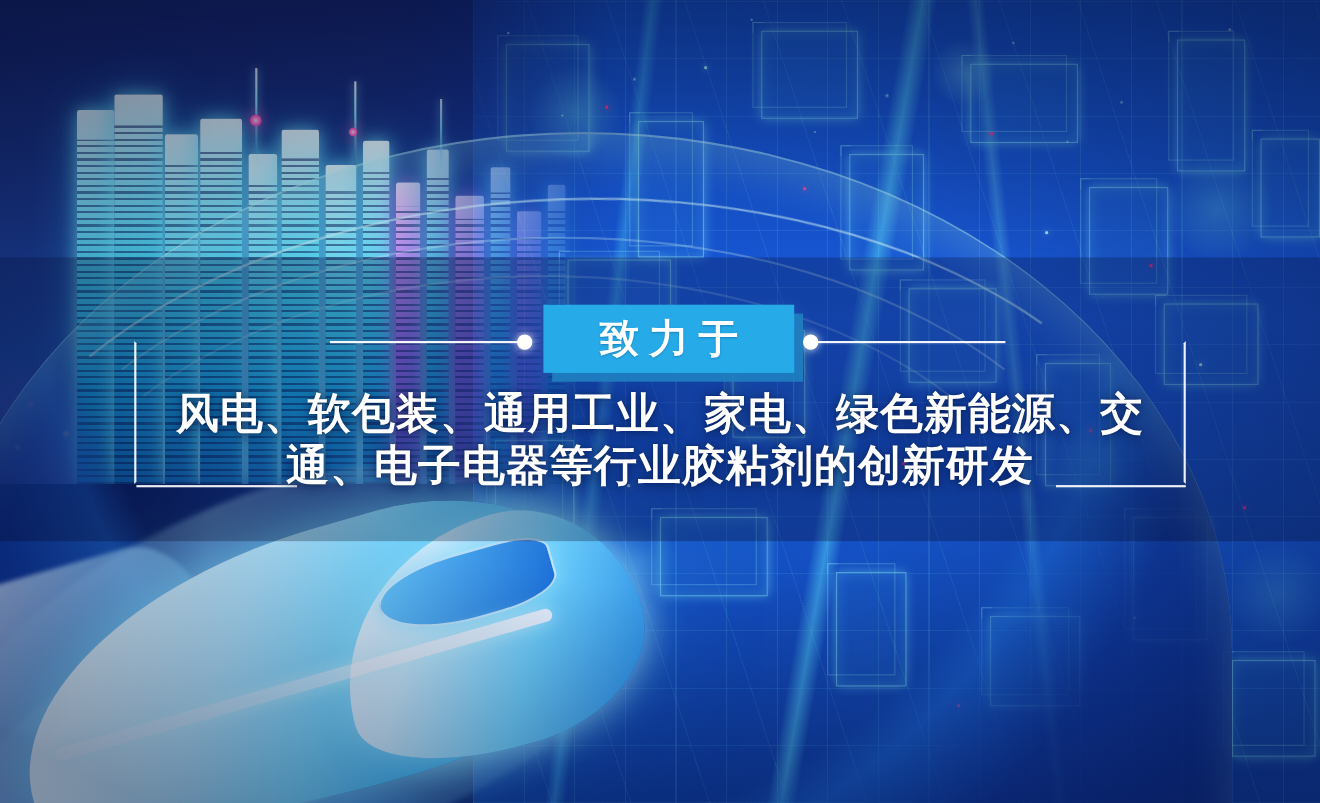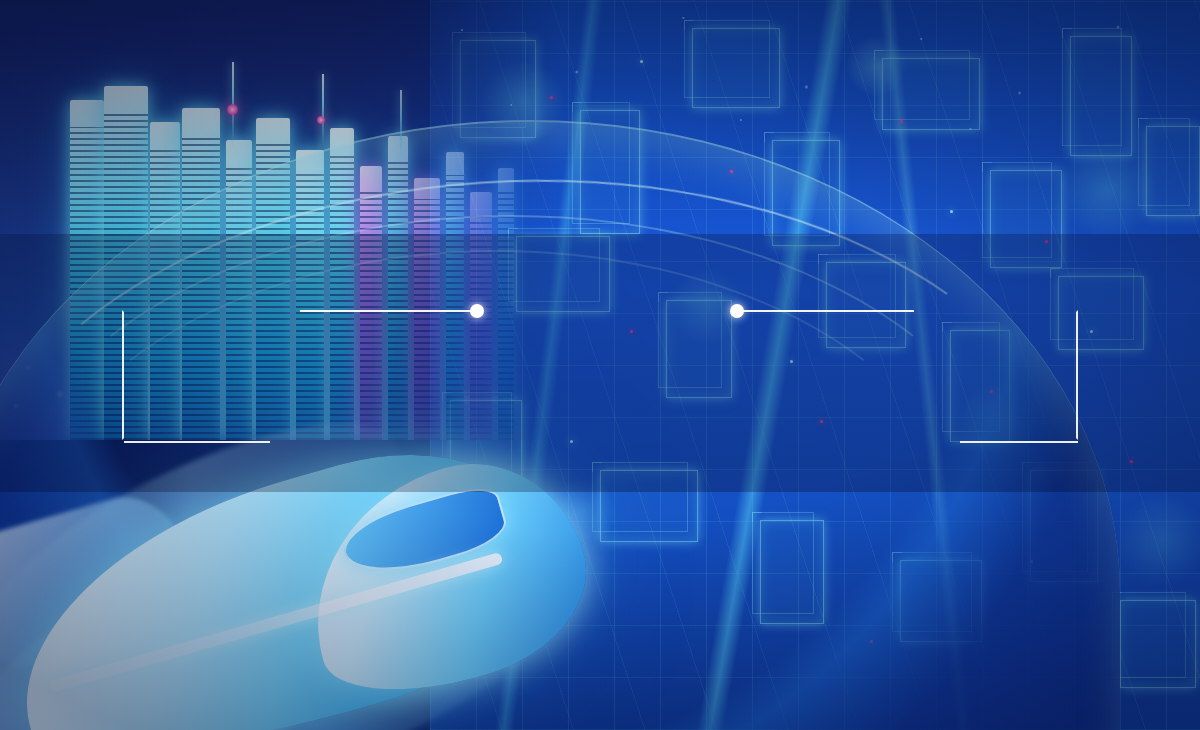--- a/index.html
+++ b/index.html
@@ -310,16 +310,26 @@
     <div id="frame"></div>
 
     <div class="connline" id="conn-left"></div>
     <div class="connline" id="conn-right"></div>
     <div class="conndot" id="dot-left"></div>
     <div class="conndot" id="dot-right"></div>
 
     <div class="botline" id="bot-left"></div>
     <div class="botline" id="bot-right"></div>
 
-
+    <div id="badge-wrap">
+      <div id="badge-shadow"></div>
+      <div id="badge">
+        <span id="badge-text">致力于</span>
+      </div>
+    </div>
+
+    <div id="headline">
+      <div class="hl" id="hl-1">风电、软包装、通用工业、家电、绿色新能源、交</div>
+      <div class="hl" id="hl-2">通、电子电器等行业胶粘剂的创新研发</div>
+    </div>
 
   </div>
 </div>
 
 </body></html>

